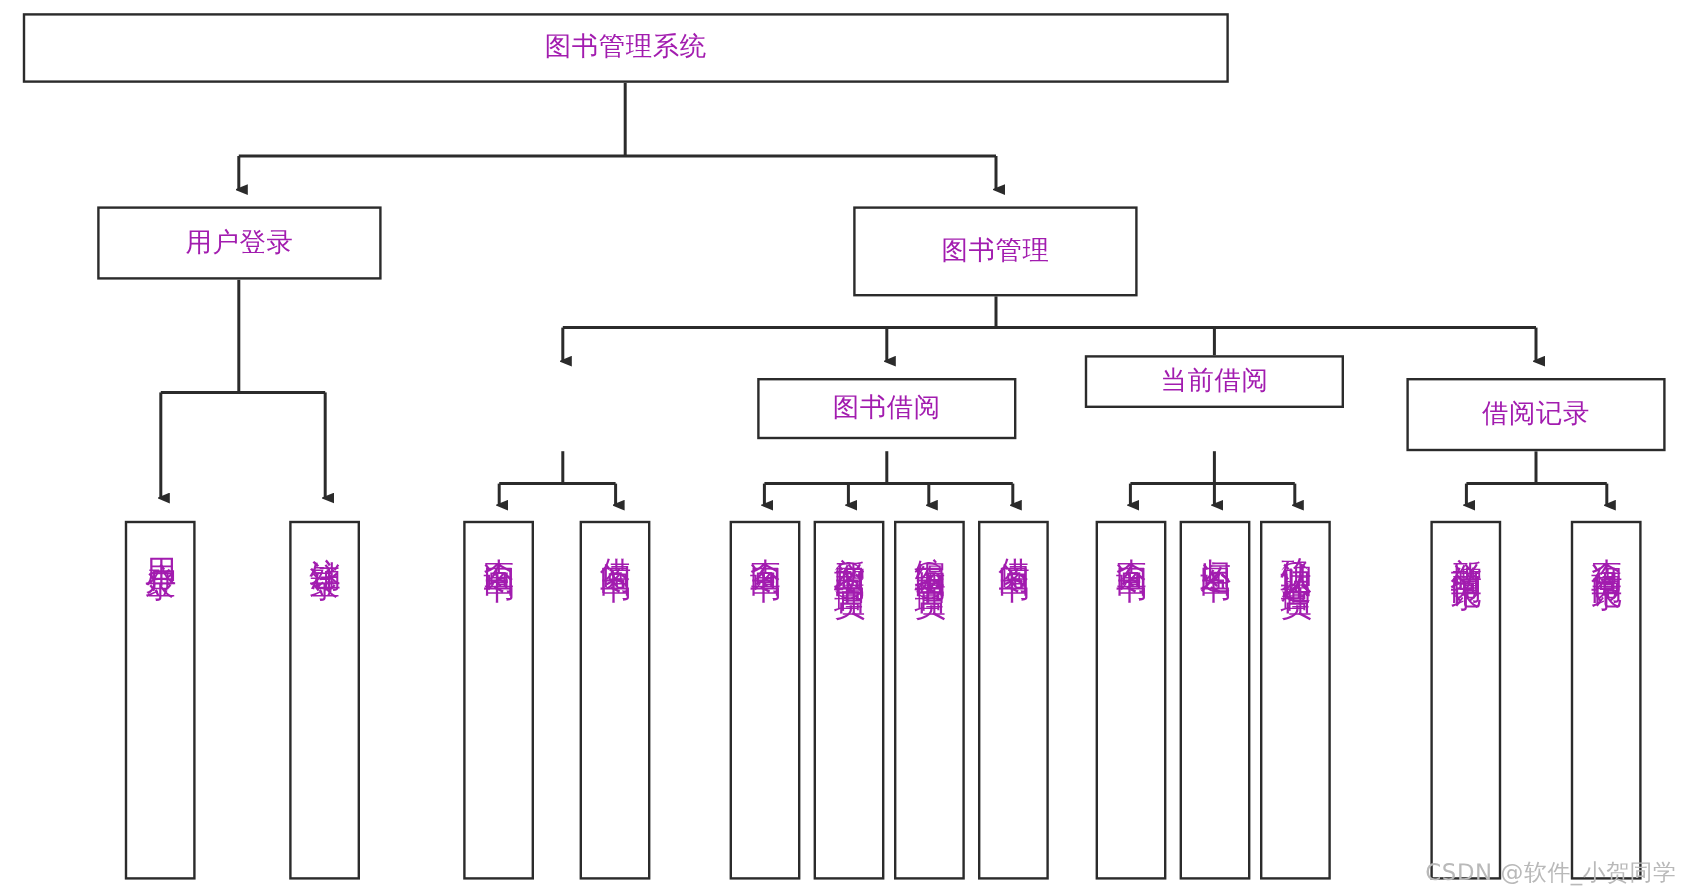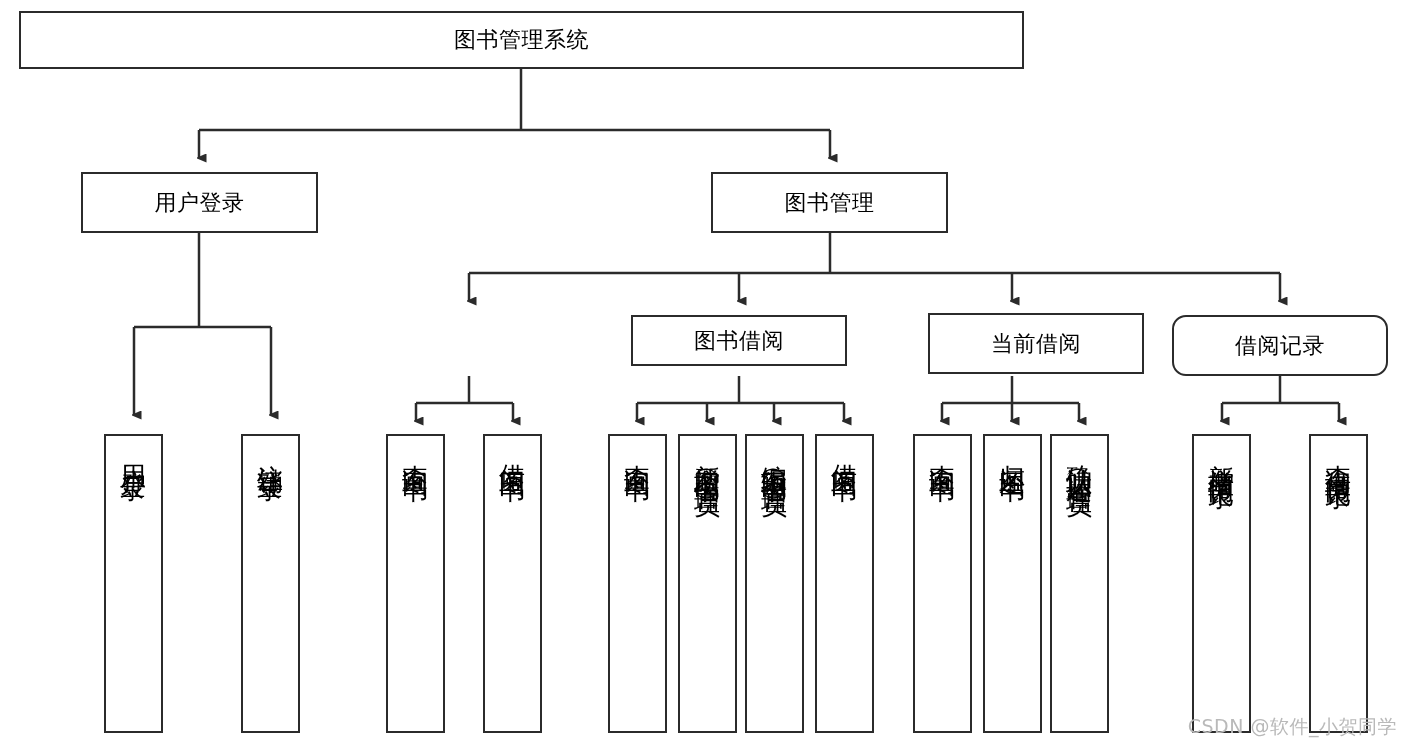--- a/index.html
+++ b/index.html
@@ -30,21 +30,21 @@
     position: absolute;
     box-sizing: border-box;
     background: #ffffff;
     border: 2.5px solid #2b2b2b;
     display: flex;
     align-items: center;
     justify-content: center;
     z-index: 2;
   }
   .node-label {
-    color: #000000;
+    color: #a21caf;
     text-align: center;
     line-height: 1.18;
     white-space: nowrap;
   }
   .node.horiz .node-label {
     writing-mode: horizontal-tb;
     font-size: 22px;
     letter-spacing: 0.5px;
   }
   .node.root .node-label {
@@ -130,34 +130,34 @@
   </svg>
 
   <div class="node root horiz" style="left:19px; top:11px; width:1005px; height:58px;">
     <span class="node-label">图书管理系统</span>
   </div>
 
   <div class="node horiz" style="left:81px; top:172px; width:237px; height:61px;">
     <span class="node-label">用户登录</span>
   </div>
 
-  <div class="node horiz" style="left:711px; top:172px; width:237px; height:61px;">
+  <div class="node horiz" style="left:711px; top:172px; width:237px; height:75px;">
     <span class="node-label">图书管理</span>
   </div>
 
 
   <div class="node horiz" style="left:631px; top:315px; width:216px; height:51px;">
     <span class="node-label">图书借阅</span>
   </div>
 
-  <div class="node horiz" style="left:904px; top:313px; width:216px; height:61px;margin-left:24px;">
+  <div class="node horiz" style="left:904px; top:296px; width:216px; height:44px;">
     <span class="node-label">当前借阅</span>
   </div>
 
-  <div class="node horiz" style="left:1172px; top:315px; width:216px; height:61px;border-radius:14px;">
+  <div class="node horiz" style="left:1172px; top:315px; width:216px; height:61px;">
     <span class="node-label">借阅记录</span>
   </div>
 
   <div class="node vert" style="left:104px; top:434px; width:59px; height:299px;">
     <span class="node-label">用户登录</span>
   </div>
 
   <div class="node vert" style="left:241px; top:434px; width:59px; height:299px;">
     <span class="node-label">注销登录</span>
   </div>

